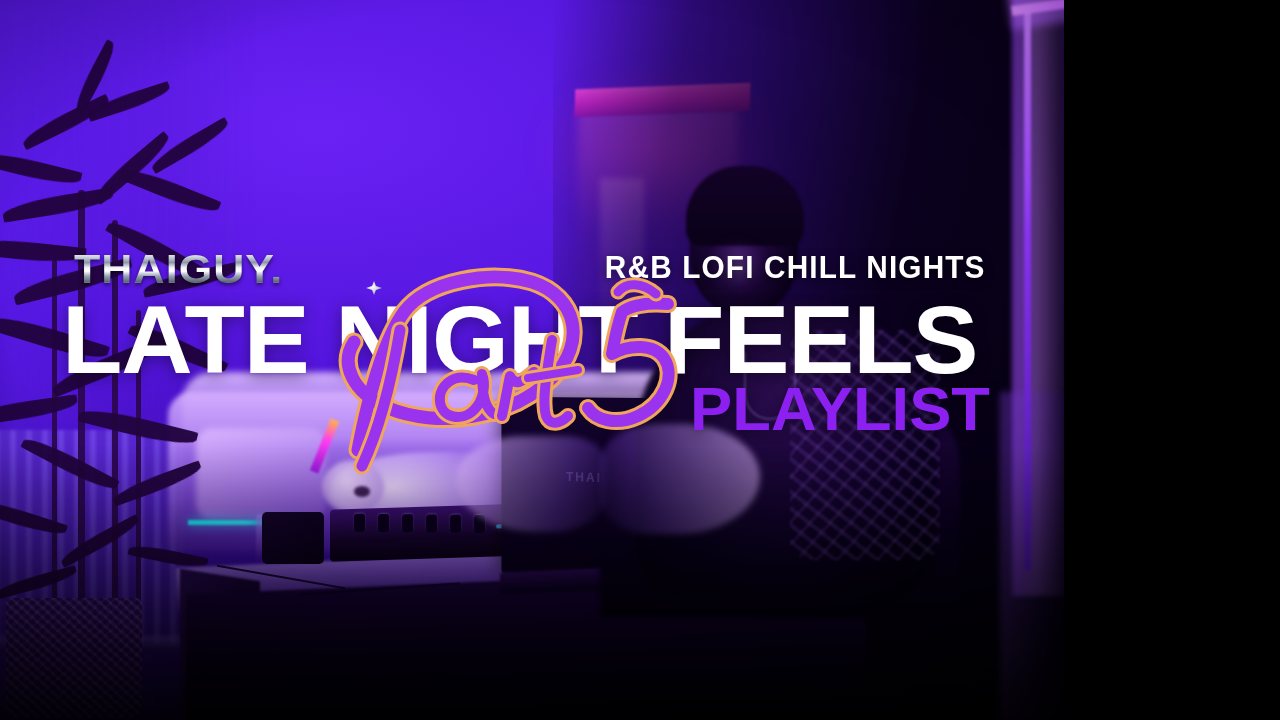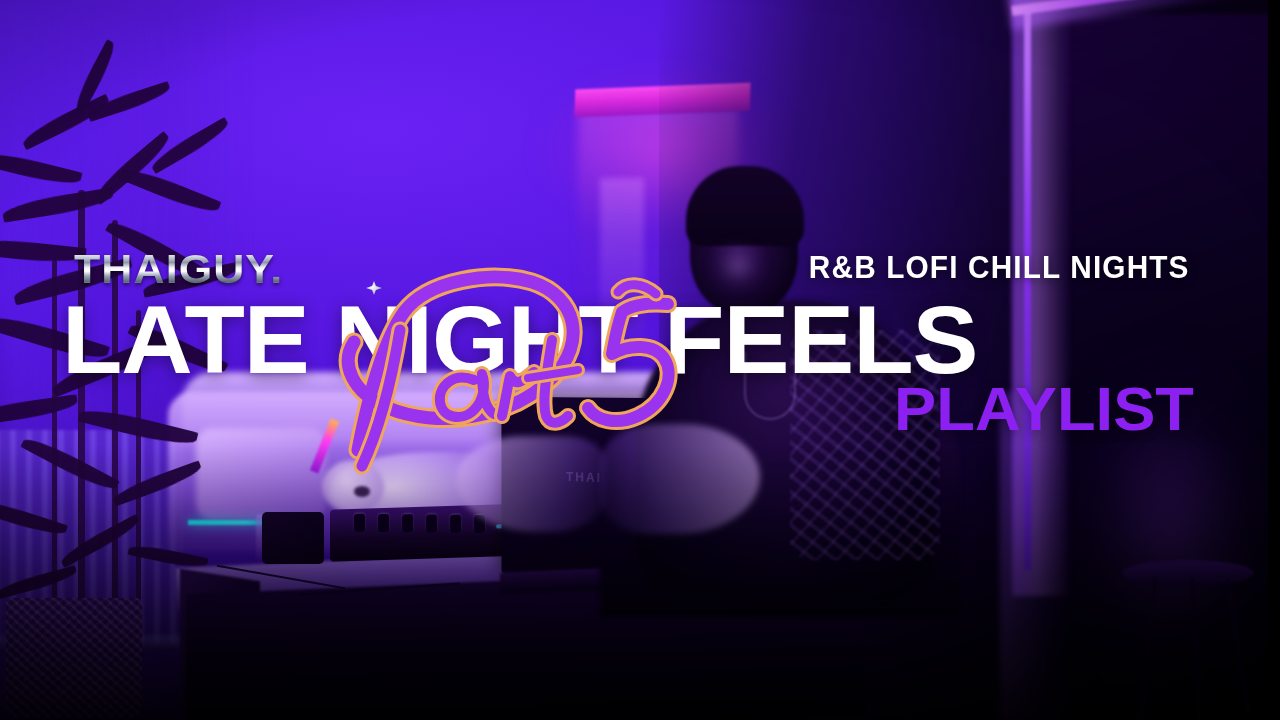--- a/index.html
+++ b/index.html
@@ -1,19 +1,19 @@
 <!DOCTYPE html>
 <html><head>
 <meta charset="utf-8">
 <style>
   html,body{margin:0;padding:0;background:#000;}
   body{font-family:"Liberation Sans",sans-serif;}
 
   #stage{
-    position:relative;width:1268px;height:720px;overflow:hidden;
+    position:relative;width:1064px;height:720px;overflow:hidden;
     background:#2a0668;
   }
 
   
   .scene{position:absolute;inset:0;overflow:hidden;}
 
   
   .wall{
     position:absolute;inset:0;
     background:

